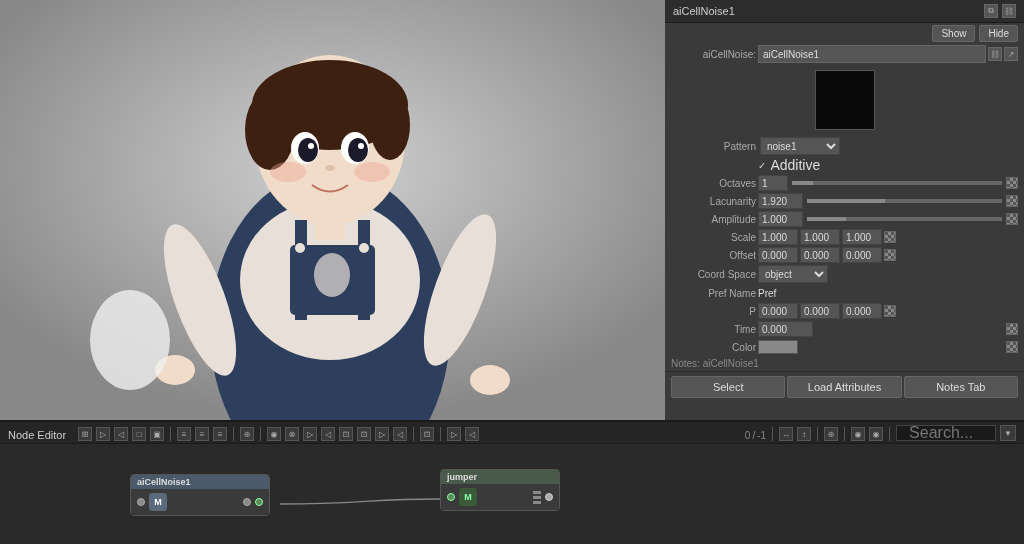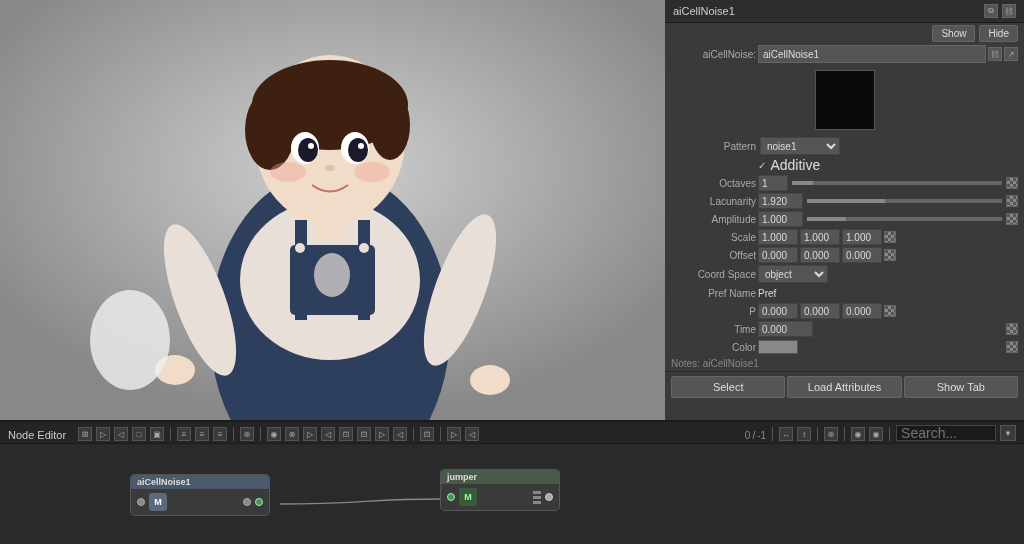--- a/index.html
+++ b/index.html
@@ -230,22 +230,22 @@
     .toolbar-sep {
       width: 1px;
       height: 14px;
       background: #555;
       margin: 0 2px;
     }
     .search-input {
       background: #1a1a1a;
       border: 1px solid #444;
       color: #ccc;
-      padding: 1px 4px;
-      font-size: 14px;
+      padding: 1px 12px;
+      font-size: 16px;
       height: 16px;
       width: 100px;
     }
     .dropdown-arrow {
       background: #3a3a3a;
       border: 1px solid #555;
       color: #aaa;
       font-size: 8px;
       padding: 0 3px;
       height: 16px;
@@ -559,21 +559,21 @@
       <div class="checker-icon"></div>
     </div>
 
     <div class="notes-row">
       <span>Notes: aiCellNoise1</span>
     </div>
 
     <div class="action-buttons">
       <button class="action-btn">Select</button>
       <button class="action-btn">Load Attributes</button>
-      <button class="action-btn">Show Tab</button>
+      <button class="action-btn">Notes Tab</button>
     </div>
   </div>
 </div>
 
 <div class="node-editor">
 
   <div class="node-editor-header">
     <span class="node-editor-title">Node Editor</span>
 
     <div class="toolbar-icon">⊞</div>

